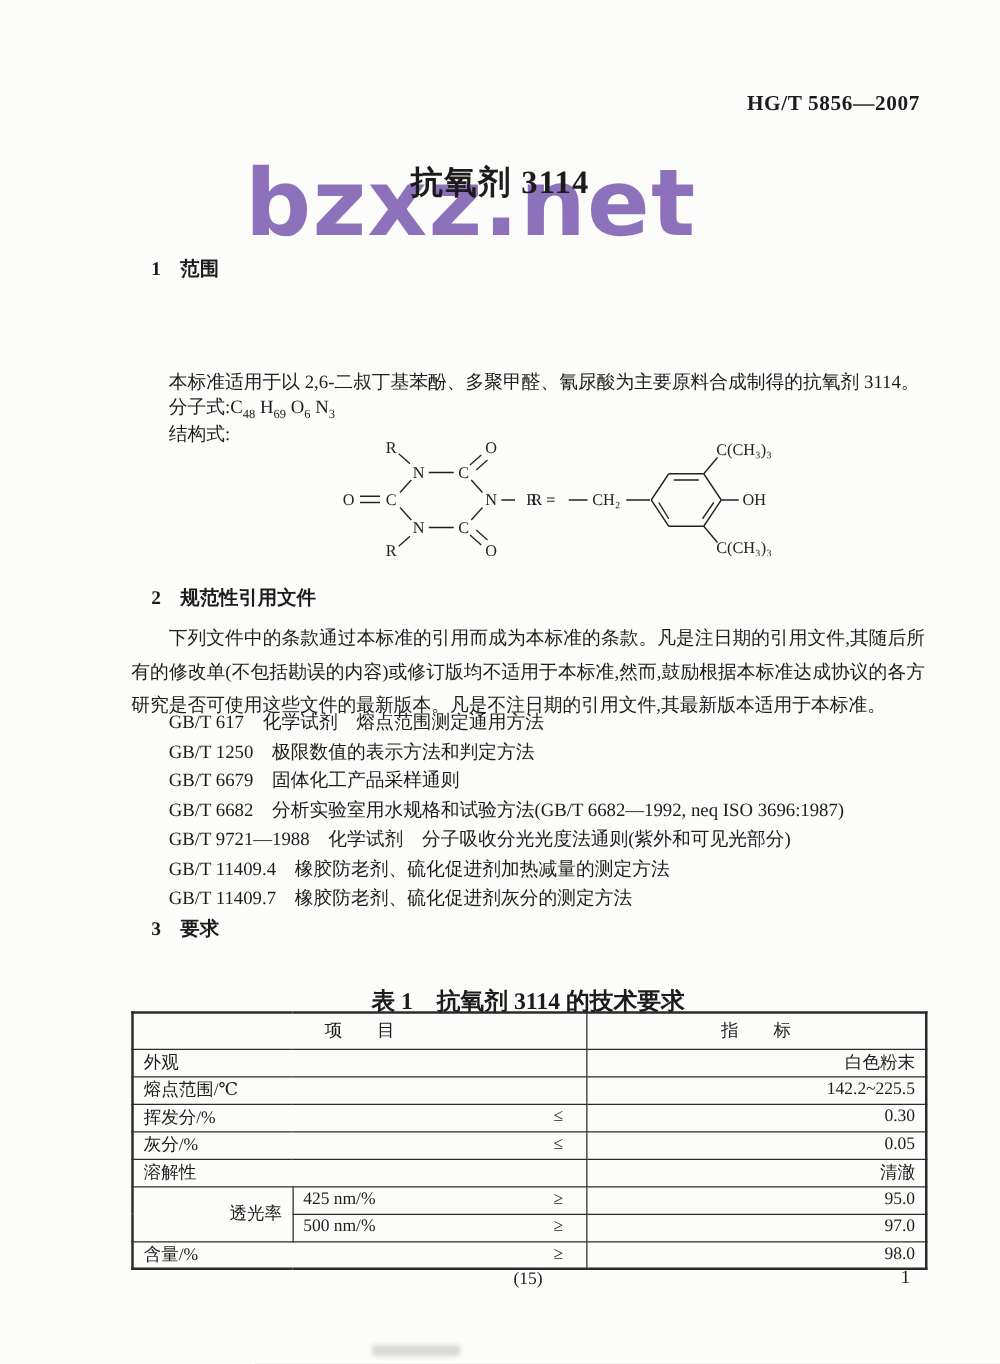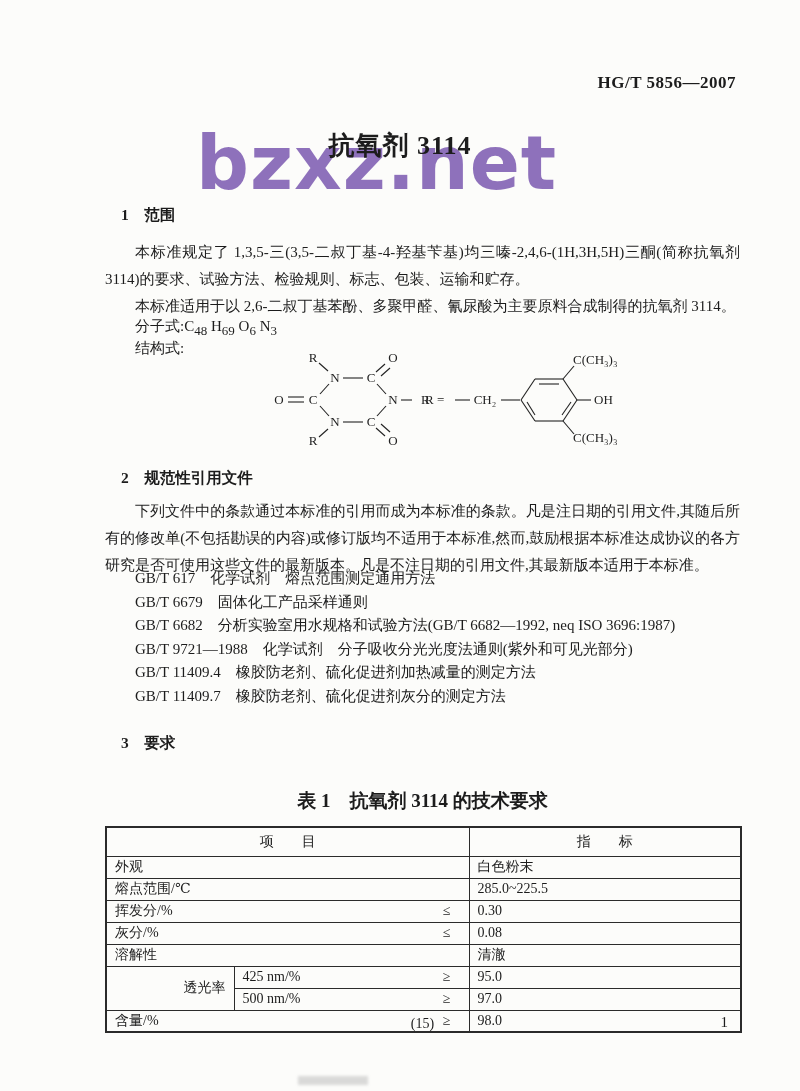--- a/index.html
+++ b/index.html
@@ -29,39 +29,39 @@
   .doc-title {
     position: absolute; top: 128px; left: 0; width: 100%;
     text-align: center; font-weight: 700; font-size: 26px;
     letter-spacing: 1px; z-index: 2;
   }
   .content { position: absolute; left: 105px; top: 0; width: 635px; height: 100%; z-index: 2; }
   .content > * { position: absolute; width: 100%; }
   .h { font-weight: 700; font-size: 15.5px; margin-left: 16px; }
   .para { line-height: 27px; text-indent: 2em; text-align: justify; }
   .line { line-height: 22px; text-indent: 2em; }
-  sub { font-size: 13px; }
+  sub { font-size: 10px; }
   .diagram { height: 95px; }
   .diagram svg { position: absolute; top: 0; }
   .diagram svg text {
     font-family: "Liberation Serif", "DejaVu Serif", serif;
     font-size: 13px; fill: #222;
   }
   .diagram svg line, .diagram svg polygon { stroke: #222; stroke-width: 1.1; }
   .refs div { line-height: 23.5px; padding-left: 2em; }
   .tcaption { text-align: center; font-weight: 700; font-size: 19px; }
   table.spec {
     width: 100%; border-collapse: collapse; table-layout: fixed;
-    font-size: 14px; border: 2px solid #2b2b2b; margin-top: 17px;
+    font-size: 14px; border: 2px solid #2b2b2b;
   }
   table.spec th, table.spec td { border: 1px solid #2b2b2b; padding: 0 8px; }
   table.spec th { height: 29px; font-weight: 400; text-align: center; }
   table.spec td { height: 22px; }
   td.item { text-align: left; }
-  td.val { text-align: left; }
+  td.val { text-align: right; }
   td.grp { text-align: right; }
   .cellflex { display: flex; justify-content: space-between; align-items: center; }
   .cellflex .sym { padding-right: 10px; }
   .footer-center {
     position: absolute; top: 1016px; left: 105px; width: 635px;
     text-align: center; font-size: 14px; z-index: 2;
   }
   .footer-page { position: absolute; top: 1014px; right: 72px; font-size: 15px; z-index: 2; }
   .smudge {
     position: absolute; left: 298px; top: 1076px; width: 70px; height: 9px;
@@ -73,21 +73,20 @@
 
 <div class="page">
 
   <div class="watermark">bzxz.net</div>
   <div class="header-code">HG/T 5856—2007</div>
   <div class="doc-title">抗氧剂 3114</div>
 
   <div class="content">
 
     <div class="h" style="top:205px">1　范围</div>
-    <div class="para" style="top:239px">本标准规定了 1,3,5-三(3,5-二叔丁基-4-羟基苄基)均三嗪-2,4,6-(1H,3H,5H)三酮(简称抗氧剂 3114)的要求、试验方法、检验规则、标志、包装、运输和贮存。</div>
     <div class="para" style="top:293px">本标准适用于以 2,6-二叔丁基苯酚、多聚甲醛、氰尿酸为主要原料合成制得的抗氧剂 3114。</div>
 
     <div class="line" style="top:315px">
       <span>分子式:</span><span>C</span><sub>48</sub>&nbsp;<span>H</span><sub>69</sub>&nbsp;<span>O</span><sub>6</sub>&nbsp;<span>N</span><sub>3</sub>
     </div>
 
     <div class="line" style="top:337px">结构式:</div>
 
     <div class="diagram" style="top:350px">
 
@@ -143,20 +142,21 @@
         <text x="150" y="92" text-anchor="start">C(CH₃)₃</text>
       </svg>
     </div>
 
 
     <div class="h" style="top:468px">2　规范性引用文件</div>
     <div class="para" style="top:498px">下列文件中的条款通过本标准的引用而成为本标准的条款。凡是注日期的引用文件,其随后所有的修改单(不包括勘误的内容)或修订版均不适用于本标准,然而,鼓励根据本标准达成协议的各方研究是否可使用这些文件的最新版本。凡是不注日期的引用文件,其最新版本适用于本标准。</div>
 
     <div class="refs" style="top:567px">
       <div>GB/T 617　化学试剂　熔点范围测定通用方法</div>
+      <div>GB/T 1250　极限数值的表示方法和判定方法</div>
       <div>GB/T 6679　固体化工产品采样通则</div>
       <div>GB/T 6682　分析实验室用水规格和试验方法(GB/T 6682—1992, neq ISO 3696:1987)</div>
       <div>GB/T 9721—1988　化学试剂　分子吸收分光光度法通则(紫外和可见光部分)</div>
       <div>GB/T 11409.4　橡胶防老剂、硫化促进剂加热减量的测定方法</div>
       <div>GB/T 11409.7　橡胶防老剂、硫化促进剂灰分的测定方法</div>
     </div>
 
     <div class="h" style="top:733px">3　要求</div>
     <div class="tcaption" style="top:788px">表 1　抗氧剂 3114 的技术要求</div>
 
@@ -181,39 +181,39 @@
               </td>
           <td class="val">白色粉末</td>
         </tr>
         <tr>
           <td class="item" colspan="2">
                 <span class="cellflex">
                   <span>熔点范围/℃</span>
                   <span class="sym"></span>
                 </span>
               </td>
-          <td class="val">285.0~225.5</td>
+          <td class="val">142.2~225.5</td>
         </tr>
         <tr>
           <td class="item" colspan="2">
                 <span class="cellflex">
                   <span>挥发分/%</span>
                   <span class="sym">≤</span>
                 </span>
               </td>
           <td class="val">0.30</td>
         </tr>
         <tr>
           <td class="item" colspan="2">
                 <span class="cellflex">
                   <span>灰分/%</span>
                   <span class="sym">≤</span>
                 </span>
               </td>
-          <td class="val">0.08</td>
+          <td class="val">0.05</td>
         </tr>
         <tr>
           <td class="item" colspan="2">
                 <span class="cellflex">
                   <span>溶解性</span>
                   <span class="sym"></span>
                 </span>
               </td>
           <td class="val">清澈</td>
         </tr>

